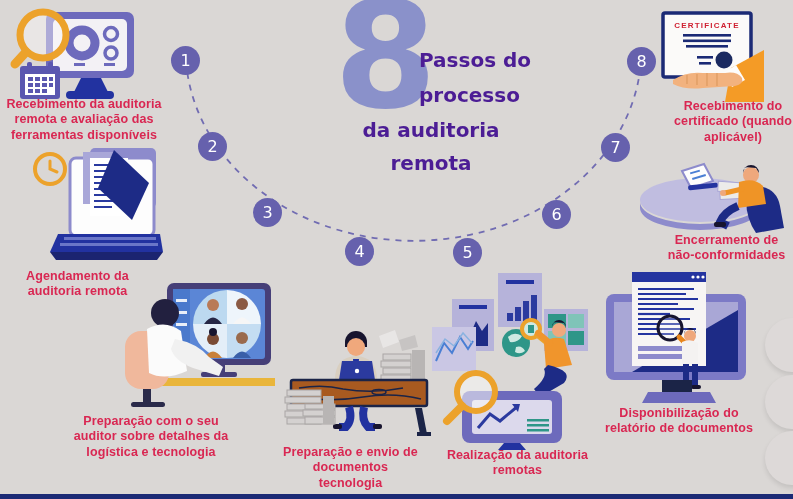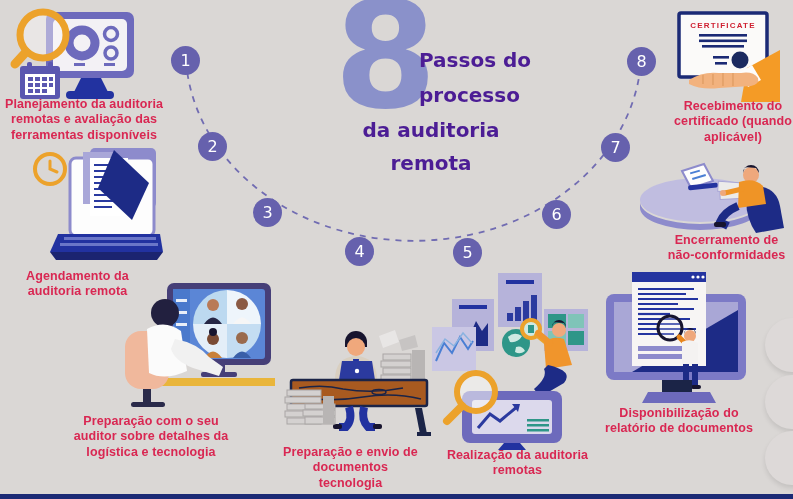--- a/index.html
+++ b/index.html
@@ -102,21 +102,21 @@
           <rect x="34" y="77" width="5" height="4"></rect>
           <rect x="41" y="77" width="4" height="4"></rect>
         <rect x="20" y="83" width="5" height="4"></rect>
           <rect x="27" y="83" width="5" height="4"></rect>
           <rect x="34" y="83" width="5" height="4"></rect>
       </g>
       <circle cx="35" cy="29" r="23" fill="rgba(250,249,248,0.45)" stroke="#eca22b" stroke-width="7"></circle>
       <line x1="18" y1="46" x2="7" y2="58" stroke="#eca22b" stroke-width="9" stroke-linecap="round"></line>
     </svg>
   </div>
-  <div class="label" style="left:0px; top:97px; width:168px;">Planejamento da auditoria remotas e avaliação das ferramentas disponíveis</div>
+  <div class="label" style="left:0px; top:97px; width:168px;">Recebimento da auditoria remota e avaliação das ferramentas disponíveis</div>
 
   <div class="illus" style="left:28px; top:148px; width:135px; height:118px;">
     <svg width="135" height="118" viewBox="0 0 135 118">
       <circle cx="22" cy="21" r="15" fill="none" stroke="#eca22b" stroke-width="4"></circle>
       <path d="M22 13 L22 21 L29 24" fill="none" stroke="#eca22b" stroke-width="3" stroke-linecap="round"></path>
       <rect x="62" y="0" width="66" height="60" rx="5" fill="#8d8bcc"></rect>
       <rect x="42" y="10" width="84" height="78" rx="6" fill="#fdfdfd" stroke="#8d8bcc" stroke-width="3"></rect>
       <rect x="55" y="4" width="34" height="52" fill="#a9a7d8"></rect>
       <rect x="62" y="10" width="38" height="58" fill="#ffffff"></rect>
       <g stroke="#2a3aa0" stroke-width="2">
@@ -334,21 +334,21 @@
       <path d="M105 15 a8 8 0 0 1 16 0 l-3 -5 l-11 -1 Z" fill="#17142e"></path>
       <path d="M101 24 Q116 19 125 28 L128 46 L100 50 Z" fill="#ef9426"></path>
       <path d="M104 31 L87 35" stroke="#ef9426" stroke-width="5" stroke-linecap="round"></path>
       <circle cx="85" cy="35" r="3" fill="#efa87c"></circle>
       <path d="M100 48 Q86 54 82 64 L90 68" fill="none" stroke="#1d2b86" stroke-width="8"></path>
       <rect x="76" y="64" width="12" height="5" rx="2" fill="#17142e"></rect>
     </svg>
   </div>
   <div class="label" style="left:660px; top:233px; width:133px;">Encerramento de não-conformidades</div>
 
-  <div class="illus" style="left:673px; top:10px; width:107px; height:92px;">
+  <div class="illus" style="left:657px; top:10px; width:107px; height:92px;">
     <svg width="107" height="92" viewBox="0 0 107 92">
       <rect x="6" y="3" width="88" height="64" rx="2" fill="#fbfaf9" stroke="#1b2a75" stroke-width="3.5"></rect>
       <text x="50" y="18" text-anchor="middle" font-family="Liberation Sans, sans-serif" font-size="8" font-weight="bold" letter-spacing="1.2" fill="#cf1f30">CERTIFICATE</text>
       <g fill="#1b2a75">
         <rect x="26" y="24" width="48" height="2.6"></rect>
         <rect x="26" y="29.5" width="48" height="2.6"></rect>
         <rect x="29" y="35" width="42" height="2.6"></rect>
         <rect x="40" y="46" width="16" height="2.6"></rect>
         <rect x="42" y="52" width="12" height="2.6"></rect>
       </g>

